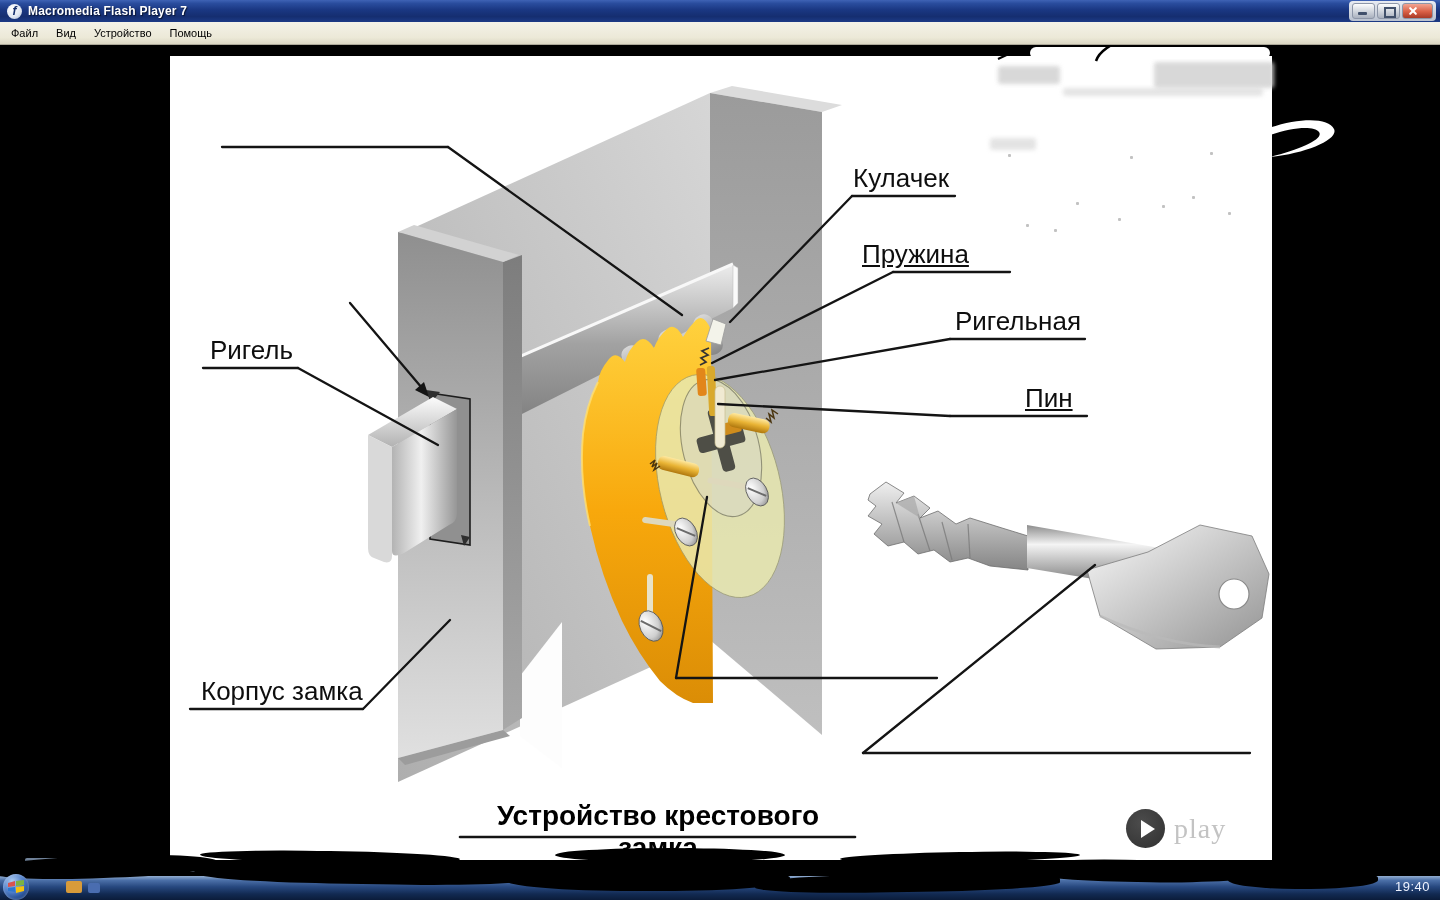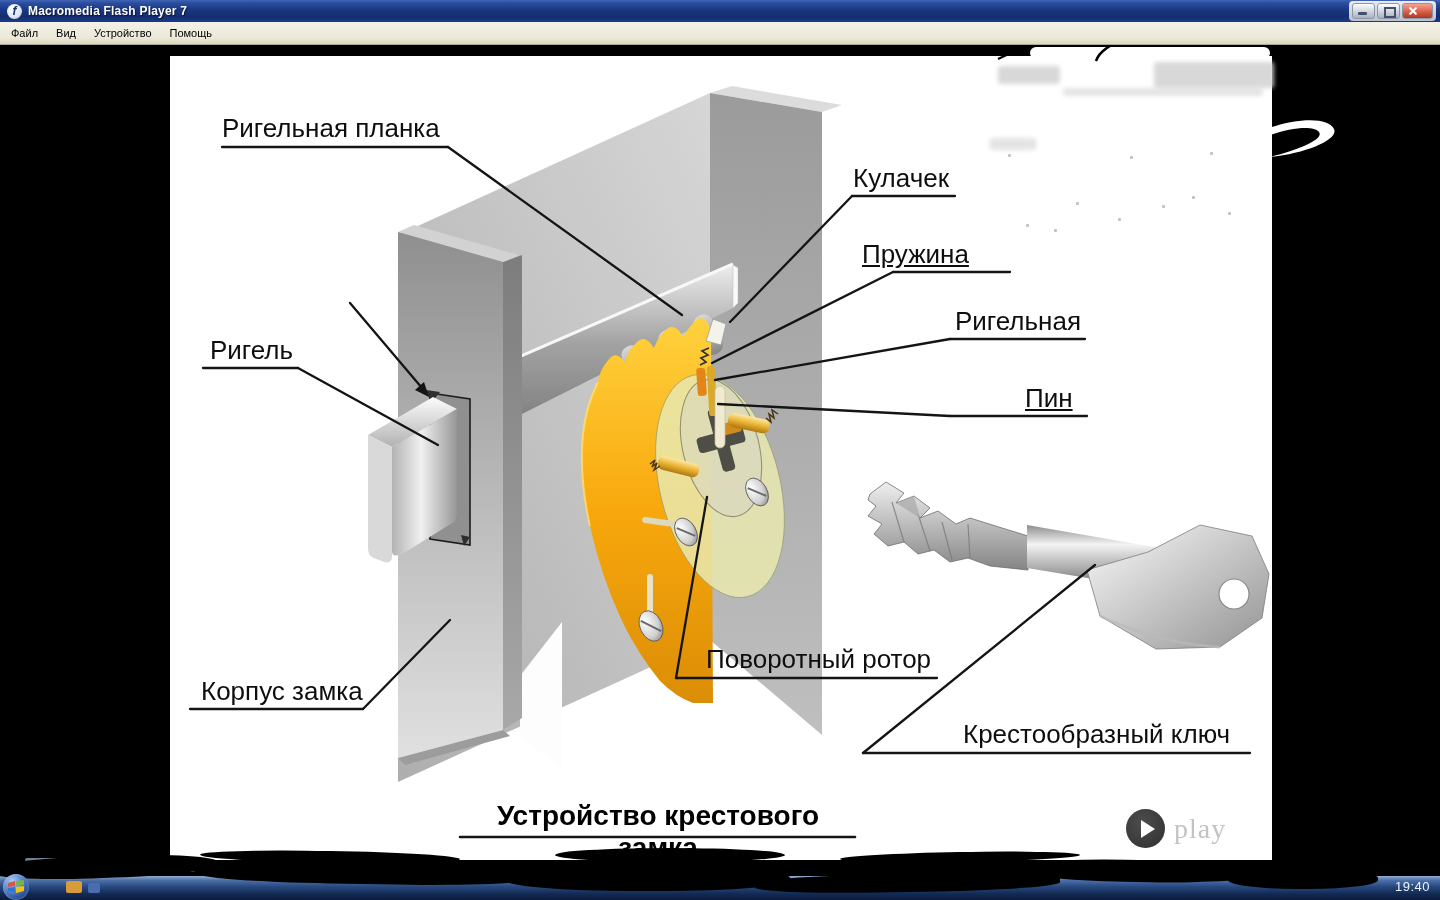--- a/index.html
+++ b/index.html
@@ -322,29 +322,26 @@
           <line x1="693" y1="697" x2="925" y2="509"></line>
         </g>
       <g>
         <line x1="180" y1="247" x2="252" y2="332"></line>
         <polygon points="259,341 254,326 245,334" fill="#141414" stroke="none"></polygon>
       </g>
       <line x1="290" y1="781" x2="685" y2="781" stroke-width="2.6"></line>
     </g>
   </svg>
 
-  <div class="diag-label" style="left:52px;top:57px;">Ригельная планка</div>
   <div class="diag-label" style="left:683px;top:107px;">Кулачек</div>
   <div class="diag-label" style="left:692px;top:183px;text-decoration:underline;">Пружина</div>
   <div class="diag-label" style="left:785px;top:250px;">Ригельная</div>
   <div class="diag-label" style="left:855px;top:327px;text-decoration:underline;">Пин</div>
   <div class="diag-label" style="left:40px;top:279px;">Ригель</div>
   <div class="diag-label" style="left:31px;top:620px;">Корпус замка</div>
-  <div class="diag-label" style="left:536px;top:588px;">Поворотный ротор</div>
-  <div class="diag-label" style="left:793px;top:663px;">Крестообразный ключ</div>
   <div class="caption">Устройство крестового замка</div>
 
   <div class="wm" style="left:828px;top:10px;width:62px;height:18px;"></div>
   <div class="wm" style="left:984px;top:6px;width:120px;height:26px;"></div>
   <div class="wm" style="left:893px;top:32px;width:200px;height:8px;opacity:.6;"></div>
   <div class="wm" style="left:820px;top:82px;width:46px;height:12px;opacity:.6;"></div>
   <div class="wm-dot" style="left:856px;top:168px;"></div>
   <div class="wm-dot" style="left:884px;top:173px;"></div>
   <div class="wm-dot" style="left:906px;top:146px;"></div>
   <div class="wm-dot" style="left:948px;top:162px;"></div>

